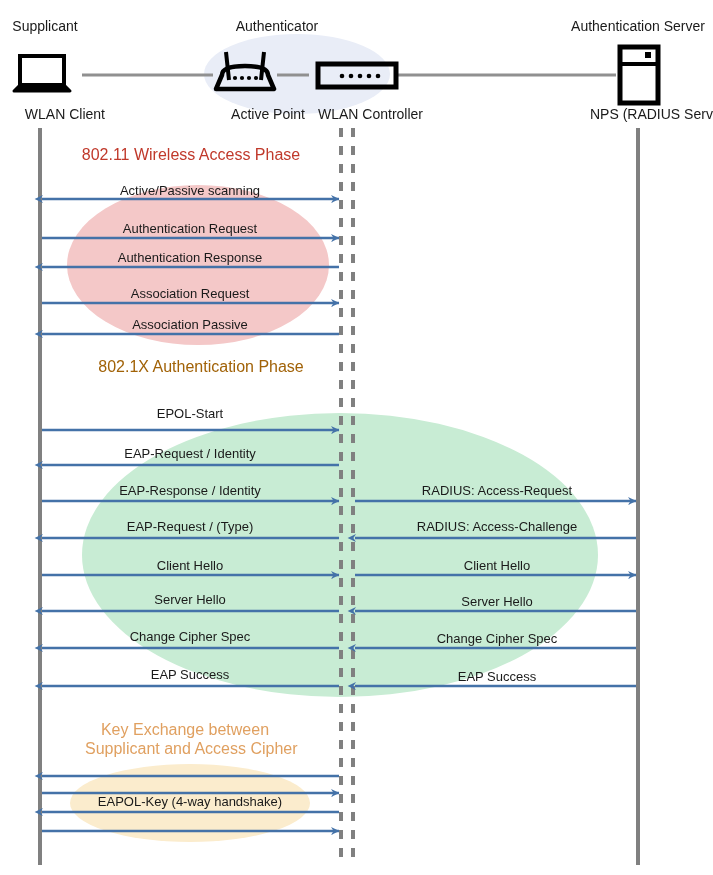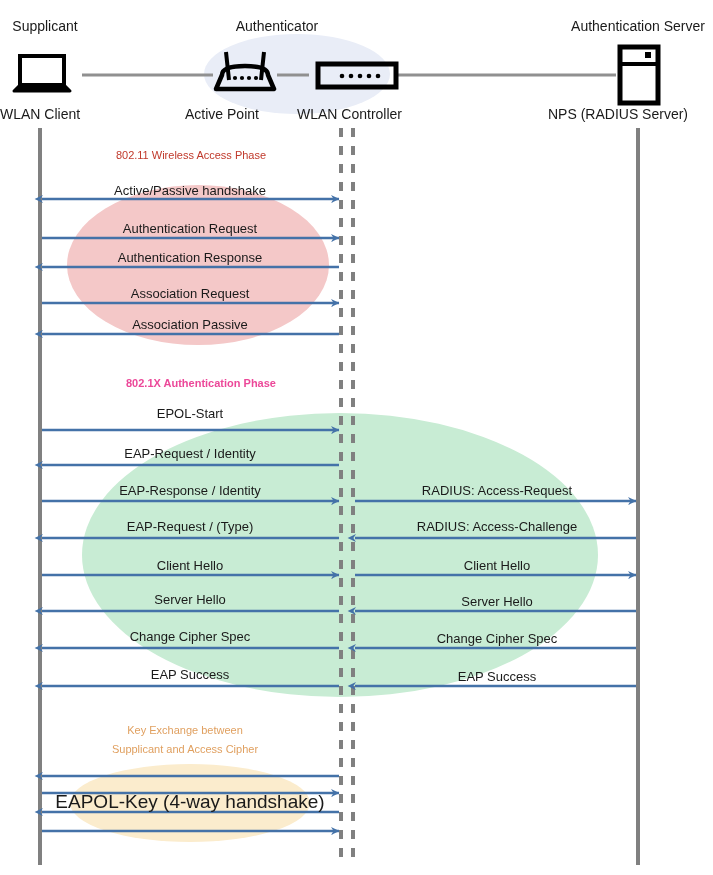--- a/index.html
+++ b/index.html
@@ -17,25 +17,25 @@
     font-size:14px;
     color:#1a1a1a;
     white-space:nowrap;
     text-align:center;
   }
   .actor-sub{
     position:absolute;
     font-size:14px;
     color:#1a1a1a;
     white-space:nowrap;
-    text-align:left;
+    text-align:right;
   }
   .phase-label{
     position:absolute;
-    font-size:11px;
+    font-size:16px;
     font-weight:400;
     text-align:center;
     white-space:nowrap;
     line-height:18px;
   }
   .msg{
     position:absolute;
     font-size:13px;
     color:#1a1a1a;
     text-align:center;
@@ -145,26 +145,26 @@
   <div class="actor-title" style="left:197px;top:18px;width:160px;">Authenticator</div>
   <div class="actor-sub" style="left:185px;top:106px;width:120px;">Active Point</div>
 
   <div class="actor-sub" style="left:297px;top:106px;width:126px;">WLAN Controller</div>
 
   <div class="actor-title" style="left:543px;top:18px;width:190px;">Authentication Server</div>
   <div class="actor-sub" style="left:548px;top:106px;width:182px;">NPS (RADIUS Server)</div>
 
   <div class="phase-label" style="left:78px;top:146px;width:226px;color:#c0392b;">802.11 Wireless Access Phase</div>
 
-  <div class="phase-label" style="left:95px;top:374px;width:212px;color:#ec4899;font-weight:bold;">802.1X Authentication Phase</div>
+  <div class="phase-label" style="left:95px;top:358px;width:212px;color:#a16207;">802.1X Authentication Phase</div>
 
   <div class="phase-label" style="left:85px;top:721px;width:200px;color:#e0a060;">Key Exchange between</div>
   <div class="phase-label" style="left:85px;top:740px;width:200px;color:#e0a060;">Supplicant and Access Cipher</div>
 
-  <div class="msg" style="left:40px;top:183px;width:300px;">Active/Passive handshake</div>
+  <div class="msg" style="left:40px;top:183px;width:300px;">Active/Passive scanning</div>
   <div class="msg" style="left:40px;top:221px;width:300px;">Authentication Request</div>
   <div class="msg" style="left:40px;top:250px;width:300px;">Authentication Response</div>
   <div class="msg" style="left:40px;top:286px;width:300px;">Association Request</div>
   <div class="msg" style="left:40px;top:317px;width:300px;">Association Passive</div>
 
   <div class="msg" style="left:40px;top:406px;width:300px;">EPOL-Start</div>
   <div class="msg" style="left:40px;top:446px;width:300px;">EAP-Request / Identity</div>
 
   <div class="msg" style="left:40px;top:483px;width:300px;">EAP-Response / Identity</div>
   <div class="msg" style="left:355px;top:483px;width:284px;">RADIUS: Access-Request</div>
@@ -177,15 +177,15 @@
 
   <div class="msg" style="left:40px;top:592px;width:300px;">Server Hello</div>
   <div class="msg" style="left:355px;top:594px;width:284px;">Server Hello</div>
 
   <div class="msg" style="left:40px;top:629px;width:300px;">Change Cipher Spec</div>
   <div class="msg" style="left:355px;top:631px;width:284px;">Change Cipher Spec</div>
 
   <div class="msg" style="left:40px;top:667px;width:300px;">EAP Success</div>
   <div class="msg" style="left:355px;top:669px;width:284px;">EAP Success</div>
 
-  <div class="msg" style="left:40px;top:794px;width:300px;font-size:19px;">EAPOL-Key (4-way handshake)</div>
+  <div class="msg" style="left:40px;top:794px;width:300px;font-size:13px;">EAPOL-Key (4-way handshake)</div>
 
 </div>
 
 </body></html>

